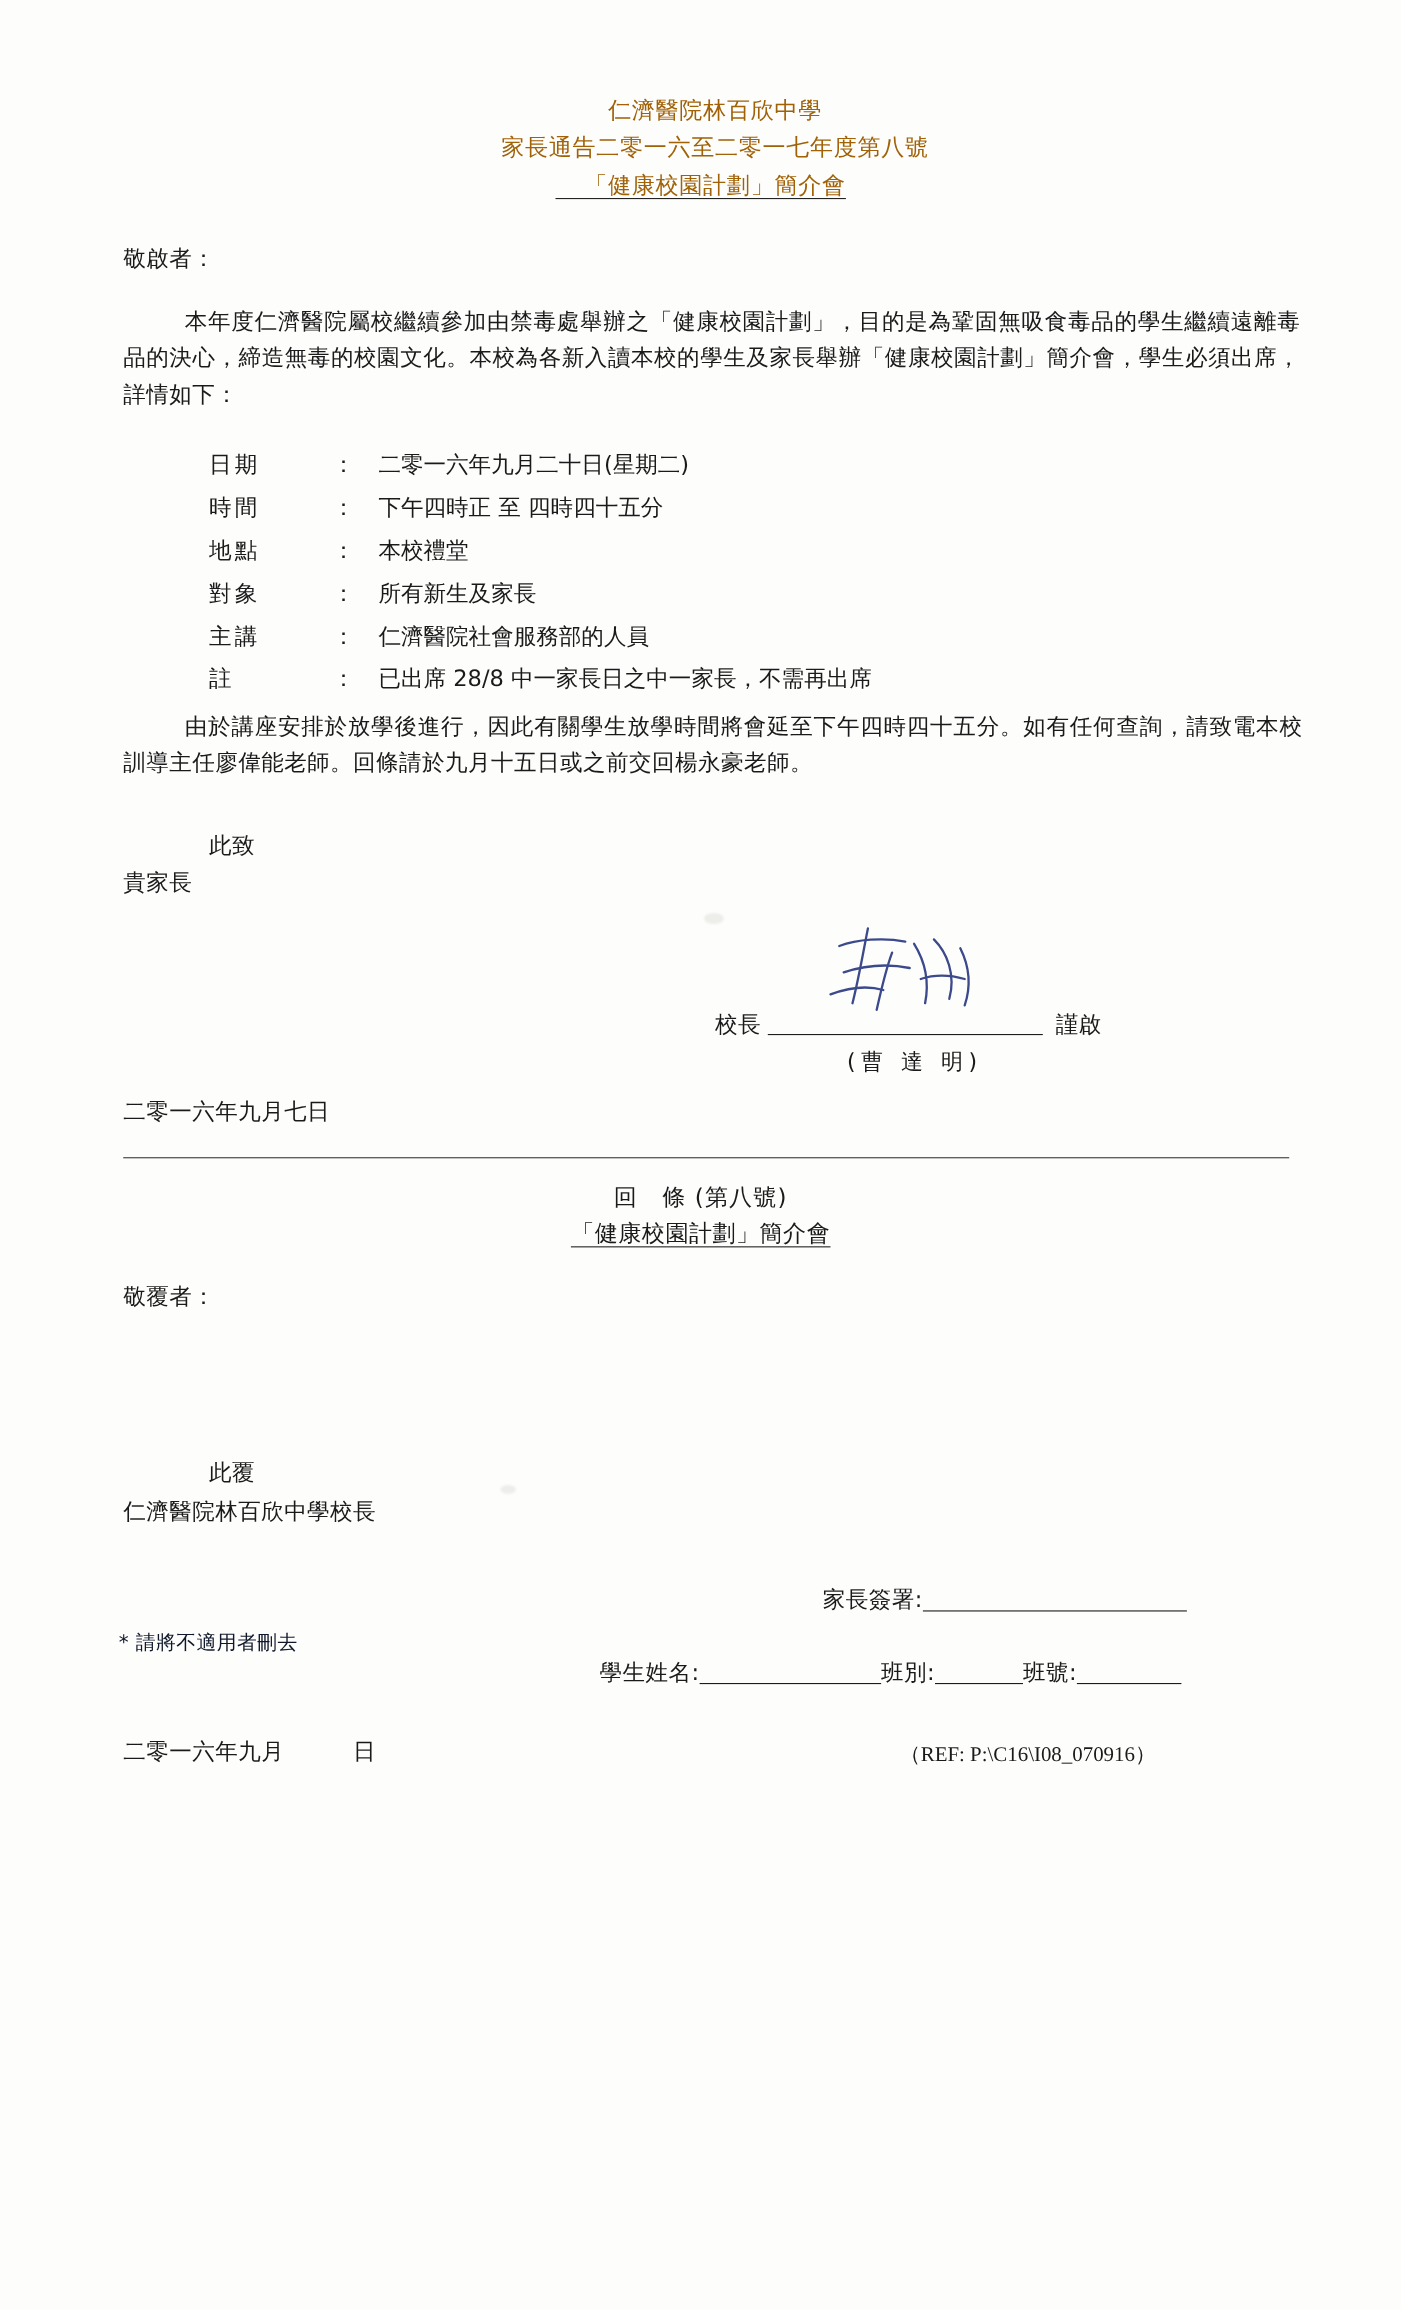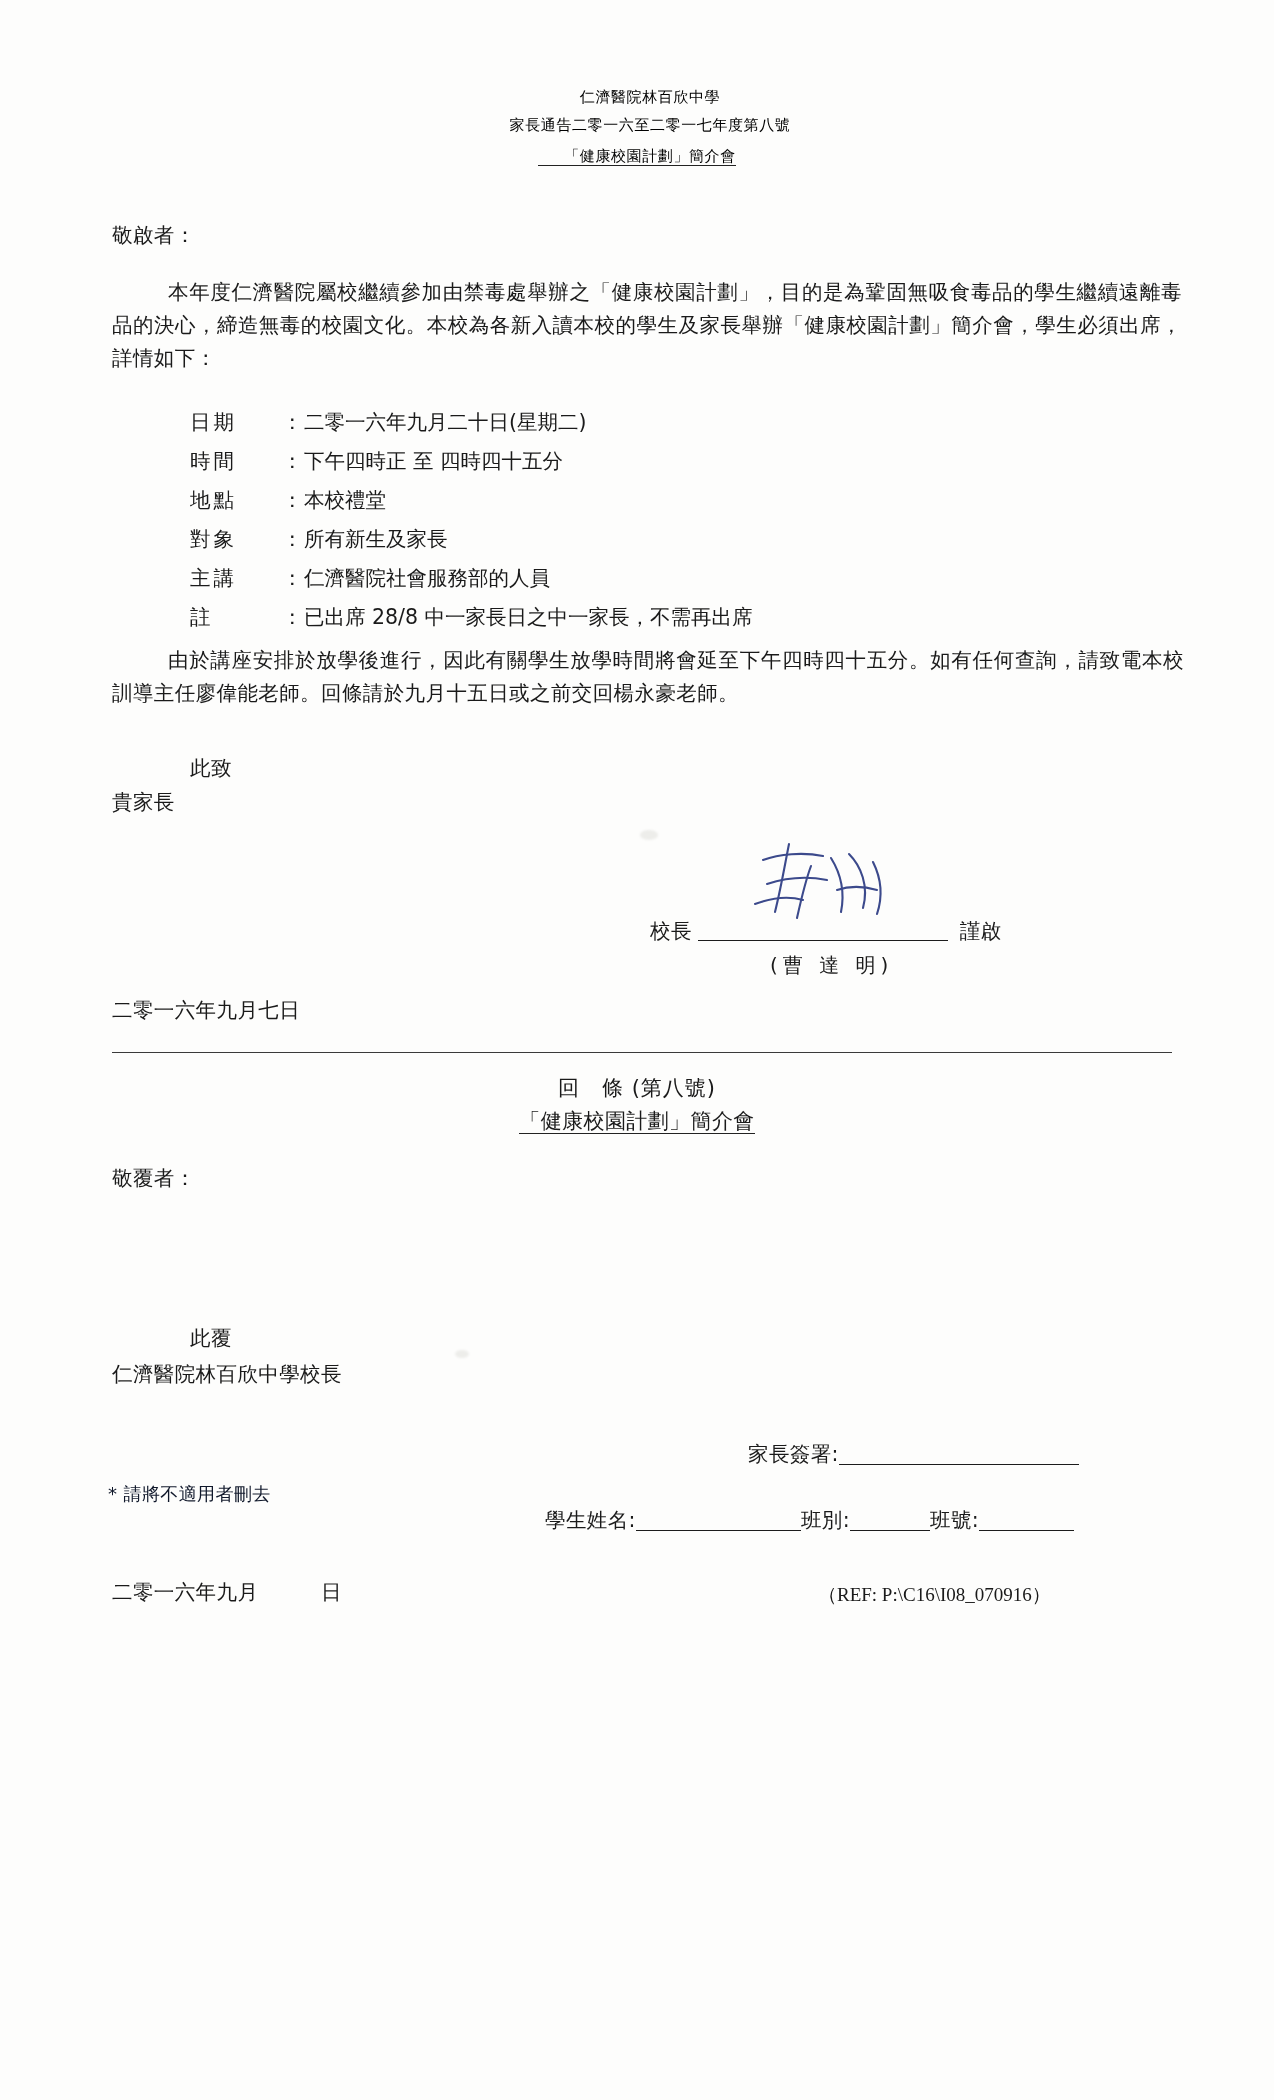--- a/index.html
+++ b/index.html
@@ -34,22 +34,22 @@
     letter-spacing: 0.4px;
   }
   .title-block {
     position: absolute;
     left: 0;
     top: 90px;
     width: 1274px;
     text-align: center;
   }
   .title-line {
-    font-size: 15px;
-    color: #000000;
+    font-size: 21px;
+    color: #a16207;
     margin-bottom: 13px;
     letter-spacing: 0.6px;
     padding-left: 26px;
   }
   .title-line.underline {
     display: inline-block;
     border-bottom: 1.3px solid #222;
     padding-bottom: 1px;
   }
   .salutation {
@@ -76,20 +76,21 @@
     left: 190px;
     top: 408px;
     width: 900px;
   }
   .detail-row {
     display: flex;
     align-items: baseline;
     margin-bottom: 11px;
     font-size: 20.5px;
     color: #1a1a1a;
+    gap: 20px;
   }
   .detail-label {
     width: 92px;
     flex: 0 0 92px;
     letter-spacing: 3px;
   }
   .detail-colon {
     width: 22px;
     flex: 0 0 22px;
   }

